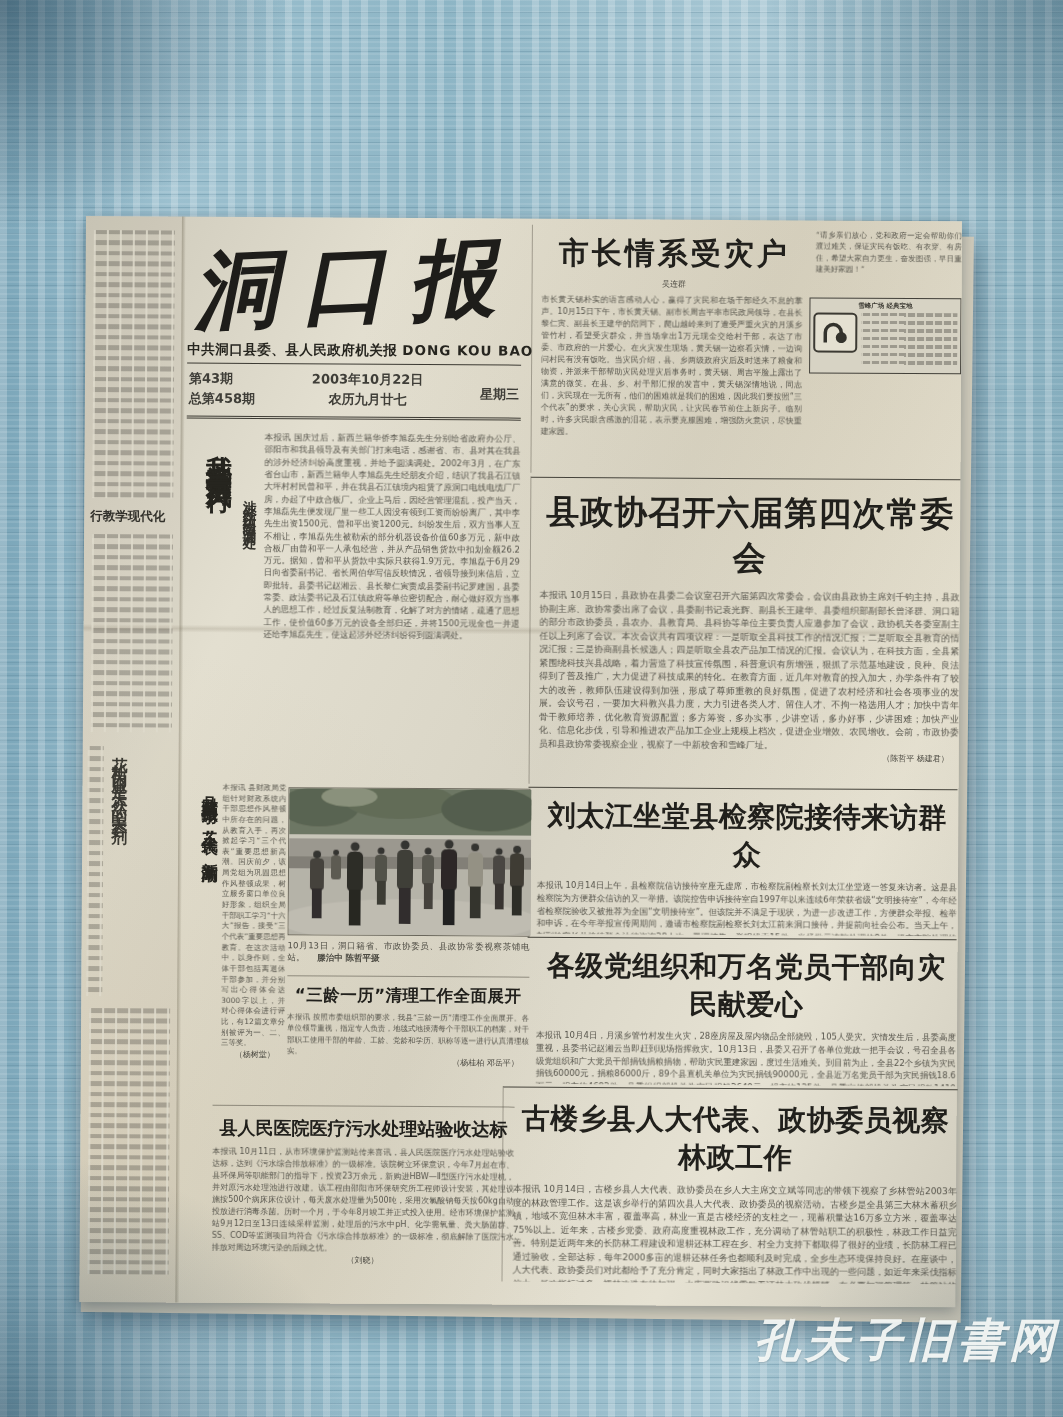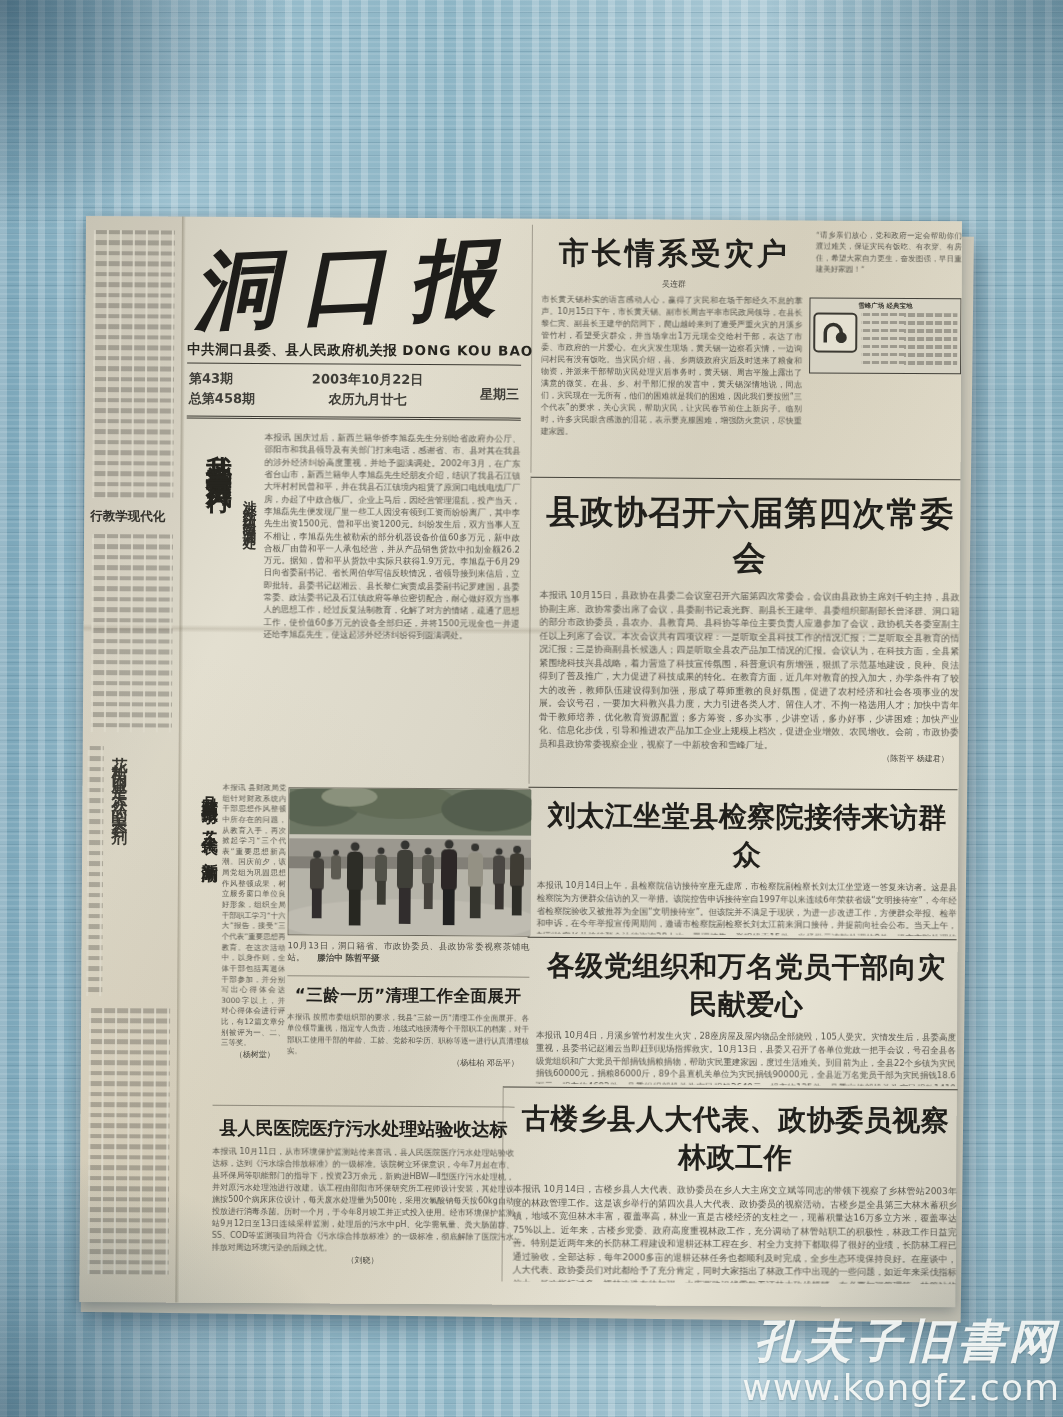--- a/index.html
+++ b/index.html
@@ -117,21 +117,21 @@
   .art-hospital .art-body{font-size:8px;}
   
   .vignette{position:absolute;inset:0;pointer-events:none;
     background:
       radial-gradient(ellipse 420px 330px at 0% 0%, rgba(25,52,70,.50), rgba(0,0,0,0) 70%),
       radial-gradient(ellipse 500px 380px at 0% 100%, rgba(25,52,70,.38), rgba(0,0,0,0) 70%),
       radial-gradient(ellipse 420px 300px at 100% 0%, rgba(25,52,70,.30), rgba(0,0,0,0) 70%),
       radial-gradient(ellipse 460px 320px at 100% 100%, rgba(25,52,70,.22), rgba(0,0,0,0) 70%);}
   .watermark{position:absolute;left:680px;top:1316px;width:380px;text-align:right;padding-right:6px;
     color:rgba(248,250,248,.93);text-shadow:0 1px 2px rgba(30,50,60,.25);}
-  .wm-cn{font-family:Liberation Sans, sans-serif;font-weight:bold;font-style:italic;font-size:46px;letter-spacing:5px;line-height:1.1;}
+  .wm-cn{font-family:Liberation Serif, serif;font-weight:bold;font-style:italic;font-size:46px;letter-spacing:5px;line-height:1.1;}
   .wm-url{font-size:36px;letter-spacing:1px;line-height:1.15;}
 </style>
 </head>
 <body>
 
 <div class="paper-under"></div>
 
 <div class="paper">
   <div class="h-crease"></div>
 
@@ -299,14 +299,13 @@
     <h3>县人民医院医疗污水处理站验收达标</h3>
     <p class="art-body">本报讯 10月11日，从市环境保护监测站传来喜讯，县人民医院医疗污水处理站验收达标，达到《污水综合排放标准》的一级标准。该院树立环保意识，今年7月起在市、县环保局等职能部门的指导下，投资23万余元，新购进HBW—Ⅱ型医疗污水处理机，并对原污水处理池进行改建。该工程由邵阳市环保研究所工程师设计安装，其处理设施按500个病床床位设计，每天废水处理量为500吨，采用次氯酸钠每天按60kg自动投放进行消毒杀菌。历时一个月，于今年8月竣工并正式投入使用。经市环境保护监测站9月12日至13日连续采样监测，处理后的污水中pH、化学需氧量、粪大肠菌群、SS、COD等监测项目均符合《污水综合排放标准》的一级标准，彻底解除了医院污水排放对周边环境污染的后顾之忧。</p>
     <div class="byline center">（刘晓）</div>
   </article>
 </div>
 
 <div class="vignette"></div>
 
 <div class="watermark">
   <div class="wm-cn">孔夫子旧書网</div>
-  <div class="wm-url">www.kongfz.com</div>
 </div>
 
 </body></html>

